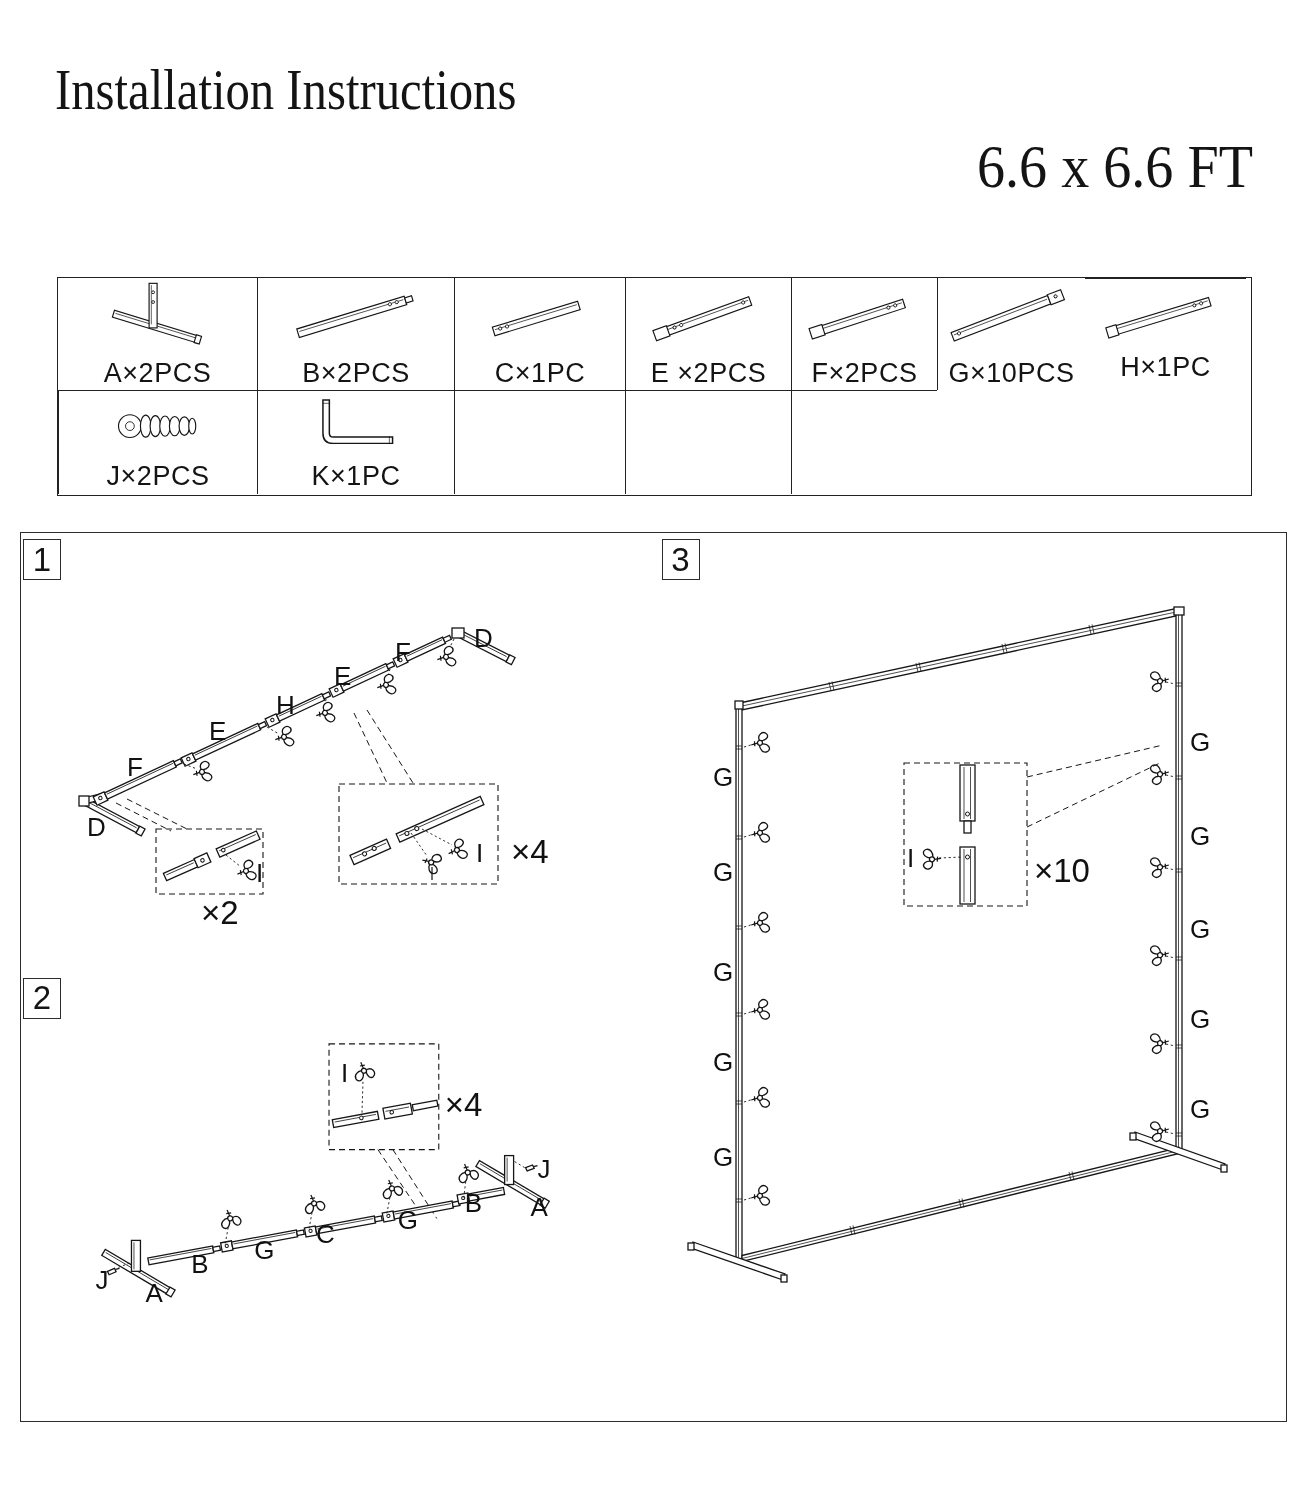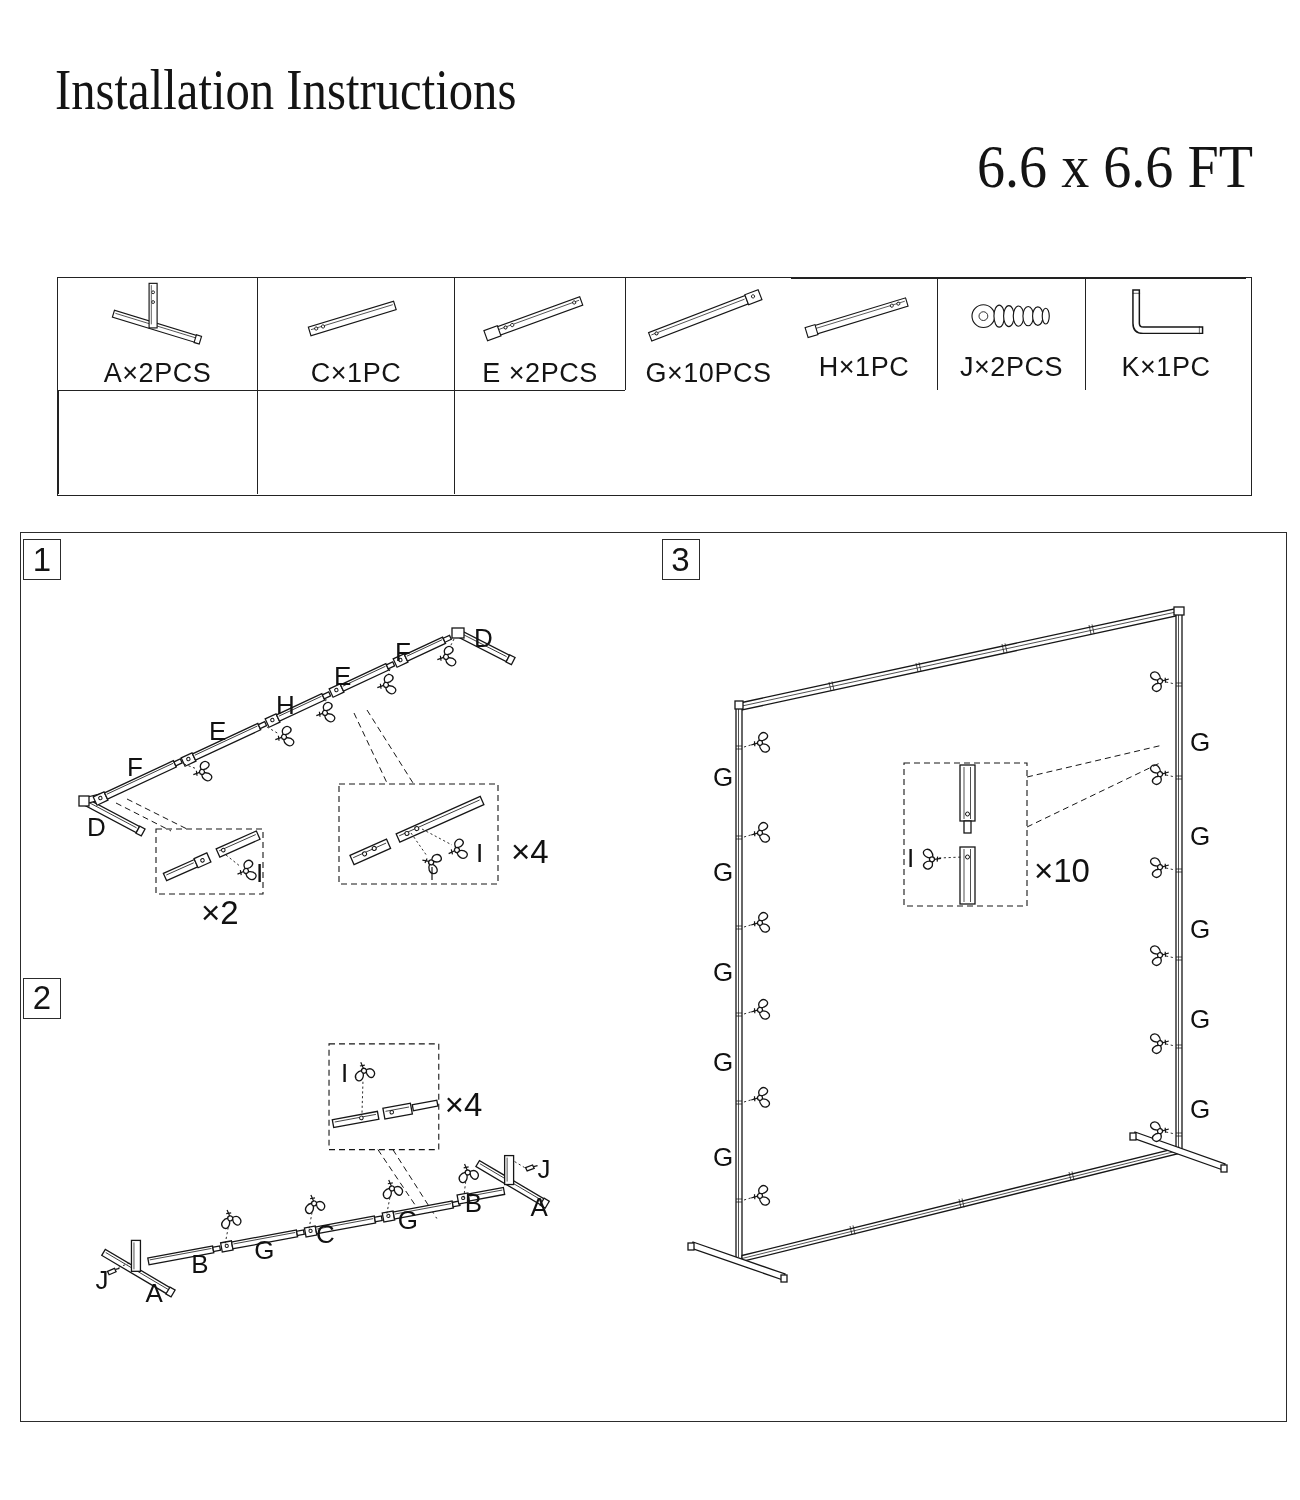--- a/index.html
+++ b/index.html
@@ -59,20 +59,34 @@
             </g>
           <rect class="bar" x="70" y="6" width="9" height="50"></rect>
             <line class="ln" x1="72.5" y1="8" x2="72.5" y2="52"></line>
           <circle class="hole" cx="74.5" cy="16" r="1.6"></circle>
             <circle class="hole" cx="74.5" cy="27" r="1.6"></circle>
         </svg>
       </div>
       <div class="plab">A×2PCS</div>
     </div>
 
+    <div class="pcell">
+      <div class="icn">
+        <svg width="160" height="82" viewBox="0 0 170 92">
+          <g transform="translate(20,62) rotate(-17)">
+              <rect class="bar" x="0" y="-5" width="126" height="10"></rect>
+              <line class="ln" x1="2" y1="-1.5" x2="124" y2="-1.5"></line>
+              <rect class="bar" x="126" y="-3" width="8" height="6"></rect>
+              <circle class="hole" cx="116" cy="-1" r="1.8"></circle>
+              <circle class="hole" cx="108" cy="-1" r="1.8"></circle>
+            </g>
+        </svg>
+      </div>
+      <div class="plab">B×2PCS</div>
+    </div>
 
     <div class="pcell">
       <div class="icn">
         <svg width="150" height="82" viewBox="0 0 160 92">
           <g transform="translate(28,60) rotate(-17)">
               <rect class="bar" x="0" y="-5" width="100" height="10"></rect>
               <line class="ln" x1="2" y1="-1.5" x2="98" y2="-1.5"></line>
               <circle class="hole" cx="8" cy="-1" r="1.8"></circle>
               <circle class="hole" cx="16" cy="-1" r="1.8"></circle>
             </g>
@@ -91,20 +105,34 @@
               <rect class="bar" x="-2" y="-6" width="16" height="12"></rect>
               <circle class="hole" cx="22" cy="-1" r="1.8"></circle>
               <circle class="hole" cx="30" cy="-1" r="1.8"></circle>
               <circle class="hole" cx="104" cy="-1" r="1.8"></circle>
             </g>
         </svg>
       </div>
       <div class="plab">E ×2PCS</div>
     </div>
 
+    <div class="pcell">
+      <div class="icn">
+        <svg width="140" height="82" viewBox="0 0 150 92">
+          <g transform="translate(16,62) rotate(-18)">
+              <rect class="bar" x="0" y="-5" width="108" height="10"></rect>
+              <line class="ln" x1="2" y1="-1.5" x2="106" y2="-1.5"></line>
+              <rect class="bar" x="-2" y="-6" width="15" height="12"></rect>
+              <circle class="hole" cx="98" cy="-1" r="1.8"></circle>
+              <circle class="hole" cx="90" cy="-1" r="1.8"></circle>
+            </g>
+        </svg>
+      </div>
+      <div class="plab">F×2PCS</div>
+    </div>
 
     <div class="pcell">
       <div class="icn">
         <svg width="150" height="82" viewBox="0 0 160 92">
           <g transform="translate(14,66) rotate(-21)">
               <rect class="bar" x="0" y="-5" width="116" height="10"></rect>
               <line class="ln" x1="2" y1="-1.5" x2="114" y2="-1.5"></line>
               <rect class="bar" x="116" y="-6" width="16" height="12"></rect>
               <circle class="hole" cx="124" cy="-1" r="1.8"></circle>
               <circle class="hole" cx="8" cy="-1" r="1.8"></circle>

